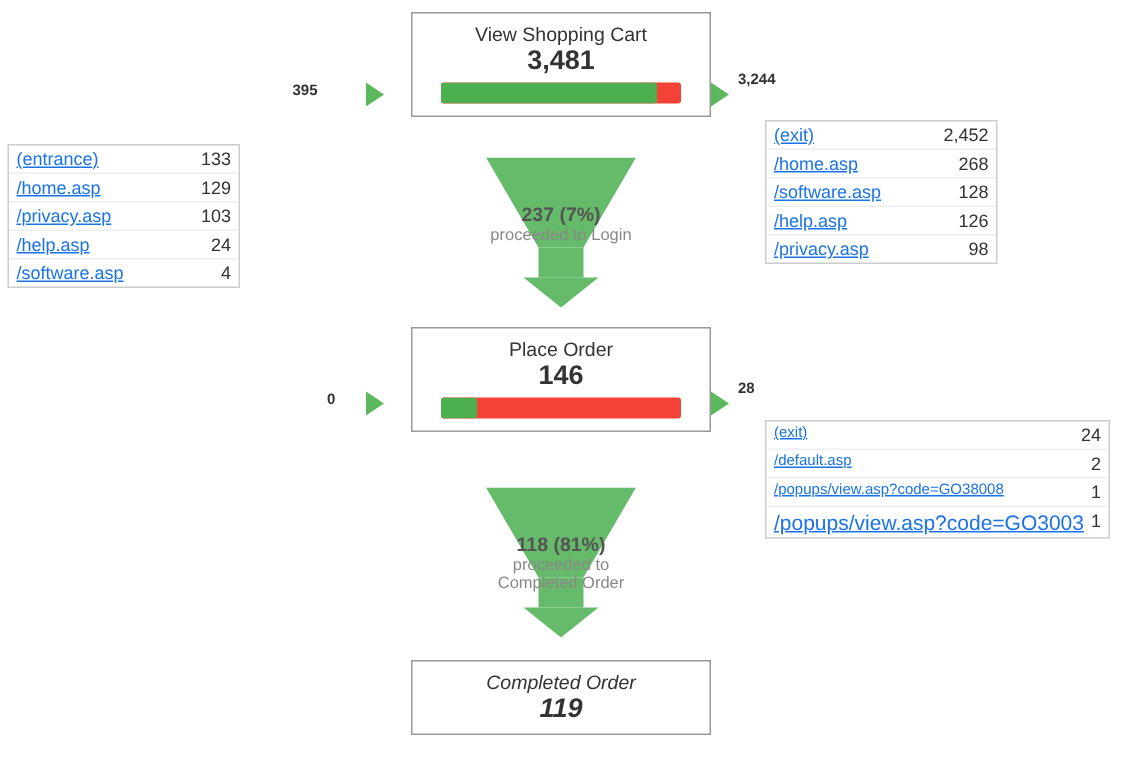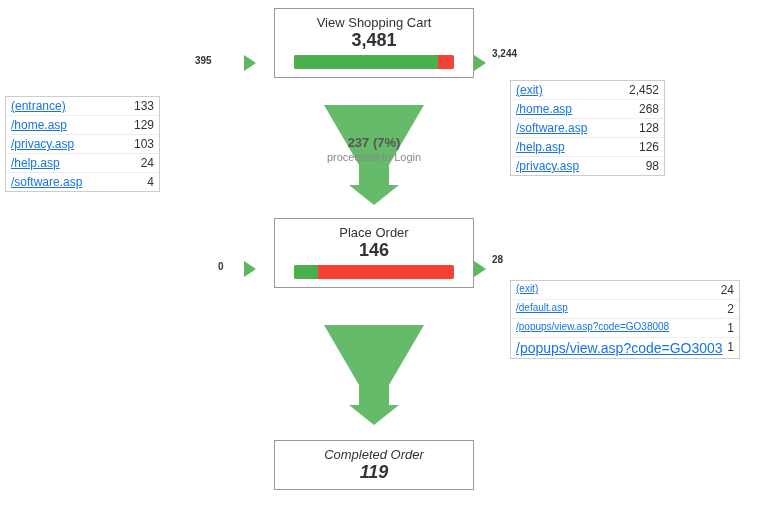--- a/index.html
+++ b/index.html
@@ -246,20 +246,24 @@
         <span class="count">1</span>
       </div>
     </div>
 
   <div class="connector" style="left:319px; top:325px;">
     <svg width="110" height="100" class="funnel-svg">
       <polygon points="5,0 105,0 70,60 40,60" fill="#66bb6a"></polygon>
       <rect x="40" y="60" width="30" height="20" fill="#66bb6a"></rect>
       <polygon points="30,80 80,80 55,100" fill="#66bb6a"></polygon>
     </svg>
+    <div style="position:absolute; top:30px; left:0; width:110px; text-align:center;">
+      <div class="connector-text">118 (81%)</div>
+      <div class="connector-subtext">proceeded to Completed Order</div>
+    </div>
   </div>
 
   <div class="node" style="left:274px; top:440px; width:200px;font-style:italic;">
     <div class="node-title">Completed Order</div>
     <div class="node-value">119</div>
   </div>
 
 </div>
 
 </body></html>

